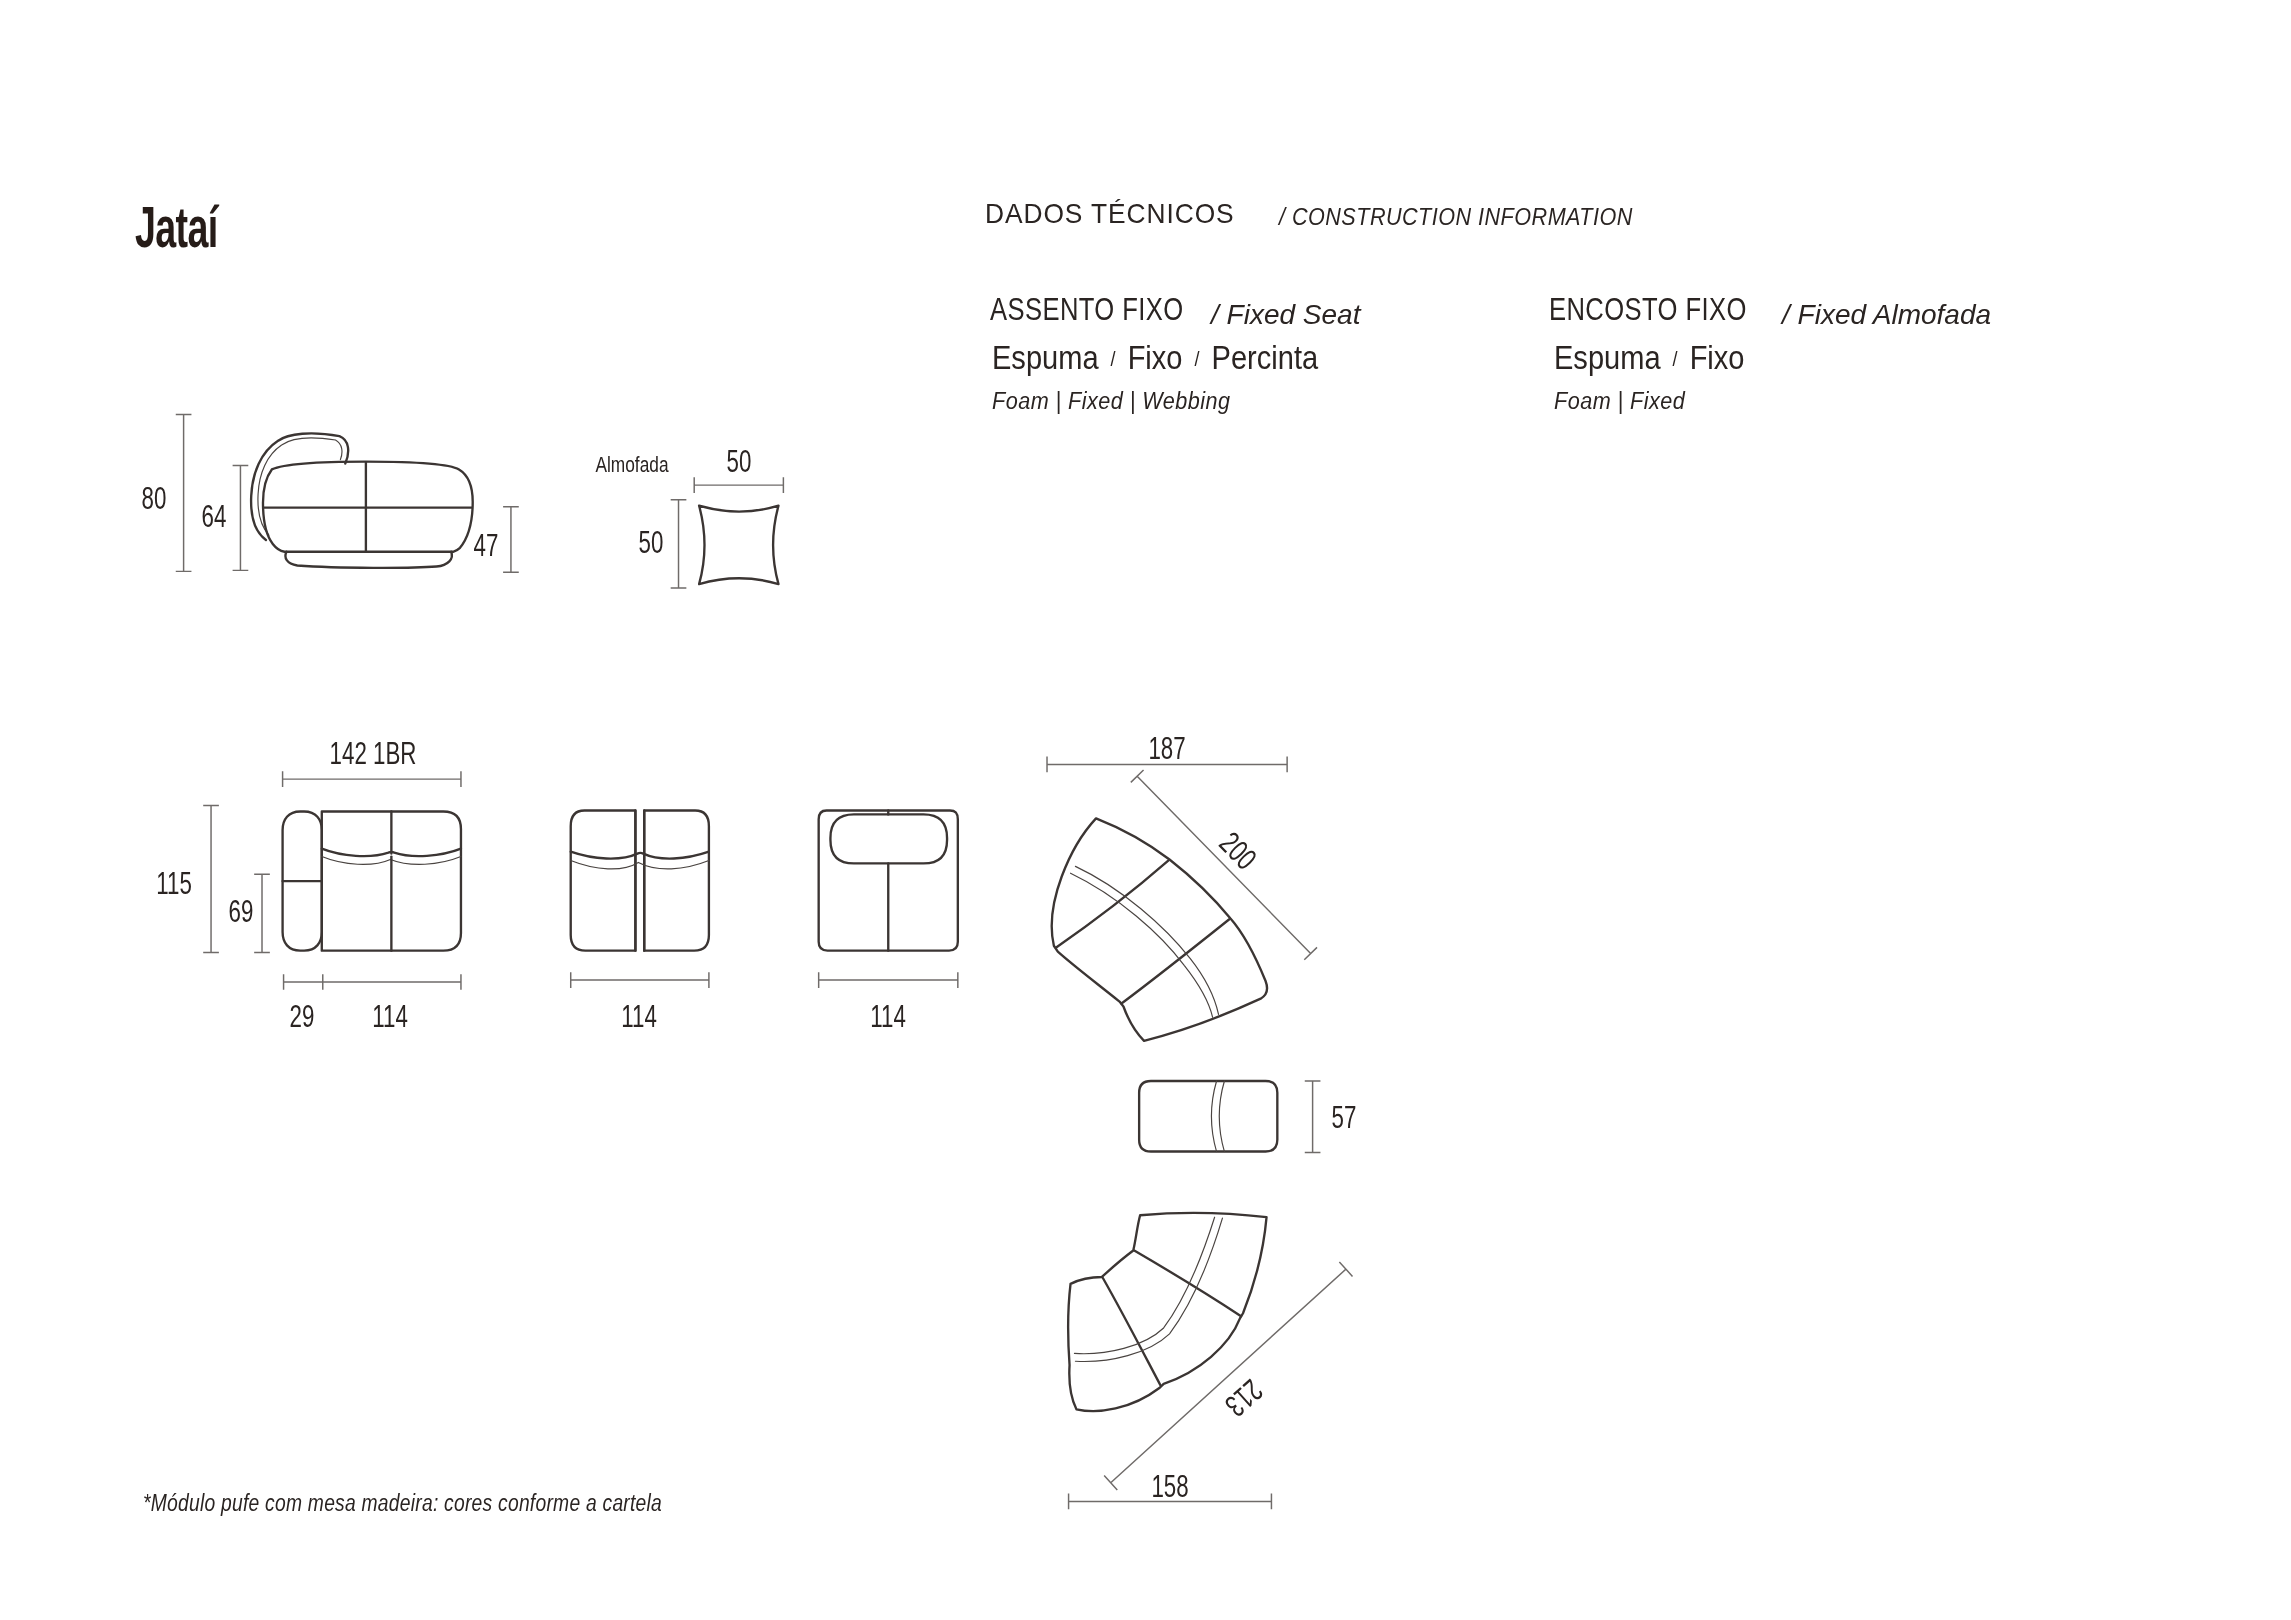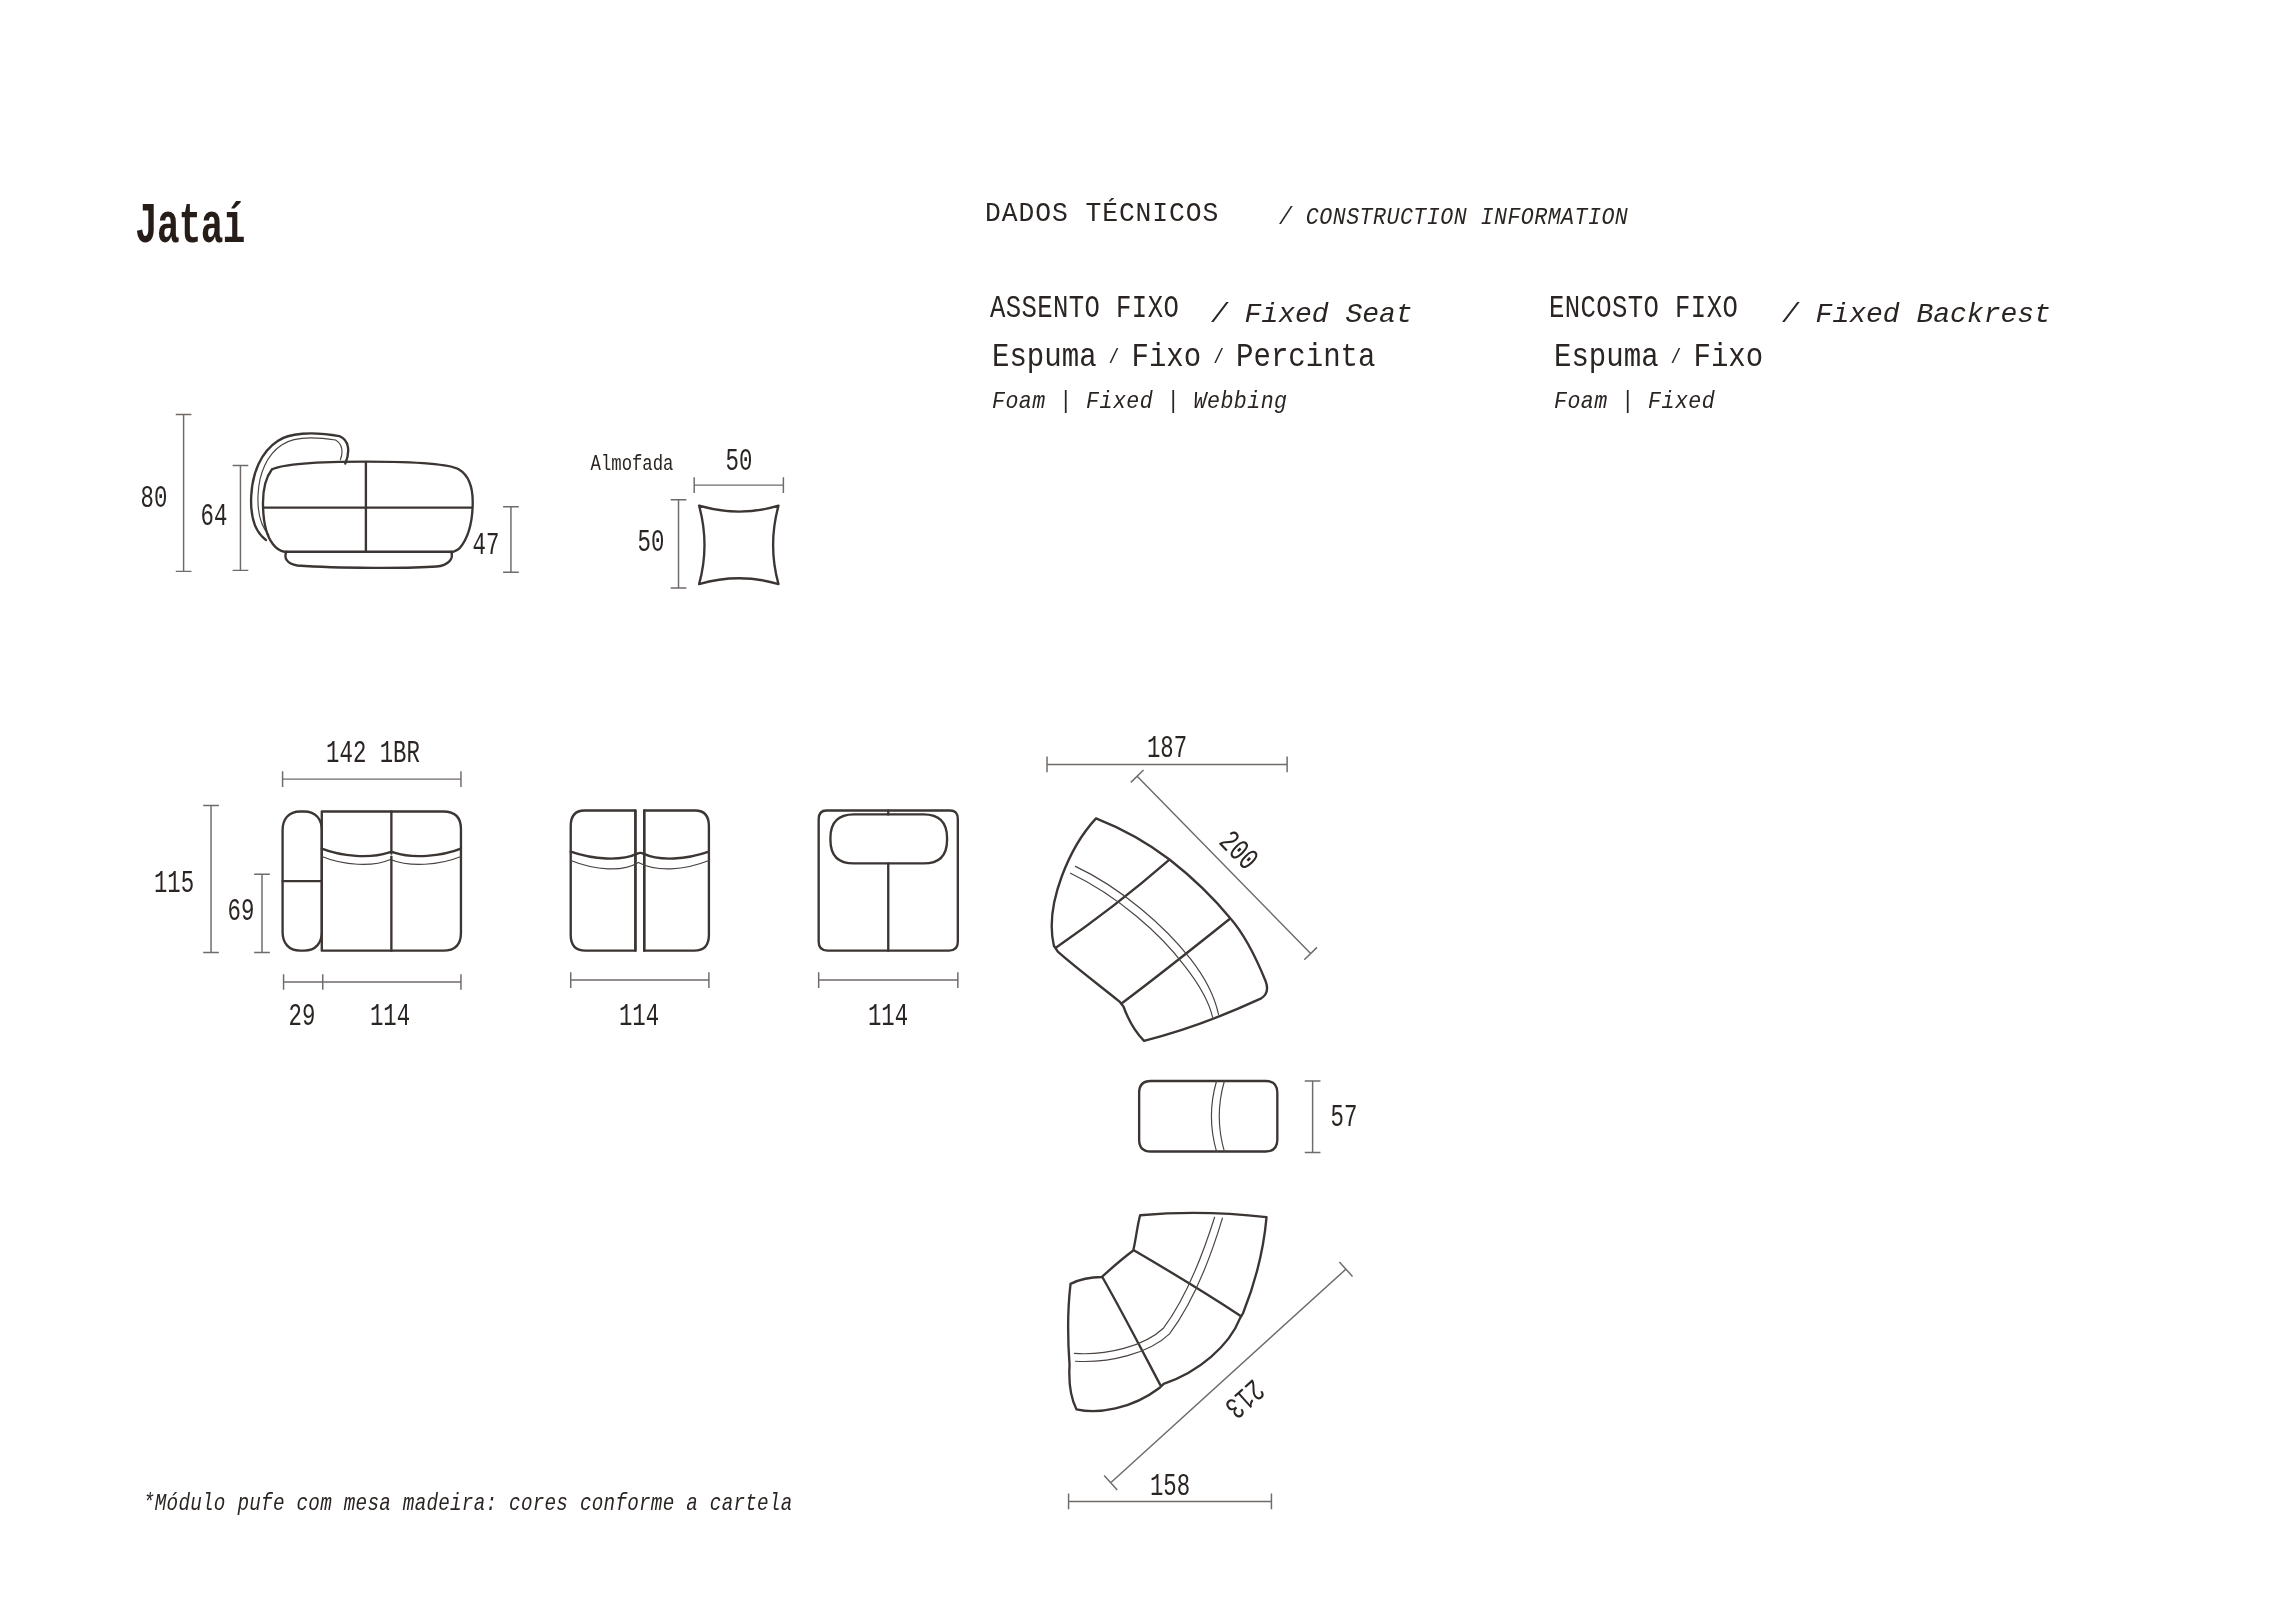--- a/index.html
+++ b/index.html
@@ -1,17 +1,17 @@
 <!DOCTYPE html>
 <html><head>
 <meta charset="utf-8">
 <style>
   html,body{margin:0;padding:0;background:#ffffff;}
   #page{position:relative;width:2292px;height:1620px;background:#ffffff;overflow:hidden;
-        font-family:Liberation Mono, monospace;color:#2a2422;}
+        font-family:Liberation Sans, sans-serif;color:#2a2422;}
   .lbl{position:absolute;white-space:nowrap;line-height:1;color:#2a2422;}
   .title{font-size:57px;font-weight:bold;letter-spacing:-1px;transform:scaleX(0.66);transform-origin:left top;color:#261c18;}
   .h1pt{font-size:28px;letter-spacing:1px;transform:scaleX(0.94);transform-origin:left top;}
   .h1en{font-size:23.5px;font-style:italic;letter-spacing:0.5px;transform:scaleX(0.92);transform-origin:left top;}
   .h2pt{font-size:32px;transform:scaleX(0.80);transform-origin:left top;letter-spacing:0.5px;}
   .h2en{font-size:28px;font-style:italic;transform-origin:left top;}
   .mat{font-size:33px;transform:scaleX(0.88);transform-origin:left top;}
   .mat .sep{font-size:0.62em;padding:0 13.7px;position:relative;top:-2.9px;}
   .maten{font-size:23.5px;font-style:italic;transform:scaleX(0.92);transform-origin:left top;letter-spacing:0.5px;}
   .num{font-size:31px;transform:translate(-50%,-50%) scaleX(0.72);transform-origin:center;}
@@ -114,21 +114,21 @@
 
   <div class="lbl h1pt" style="left:985px;top:200px">DADOS TÉCNICOS</div>
   <div class="lbl h1en" style="left:1279px;top:206px">/ CONSTRUCTION INFORMATION</div>
 
   <div class="lbl h2pt" style="left:990px;top:293px">ASSENTO FIXO</div>
   <div class="lbl h2en" style="left:1211px;top:301px">/ Fixed Seat</div>
   <div class="lbl mat" style="left:992px;top:341px"><span>Espuma</span><span class="sep">/</span><span>Fixo</span><span class="sep">/</span><span>Percinta</span></div>
   <div class="lbl maten" style="left:992px;top:390px">Foam | Fixed  | Webbing</div>
 
   <div class="lbl h2pt" style="left:1549px;top:293px">ENCOSTO FIXO</div>
-  <div class="lbl h2en" style="left:1782px;top:301px">/ Fixed Backrest</div>
+  <div class="lbl h2en" style="left:1782px;top:301px">/ Fixed Almofada</div>
   <div class="lbl mat" style="left:1554px;top:341px"><span>Espuma</span><span class="sep">/</span><span>Fixo</span></div>
   <div class="lbl maten" style="left:1554px;top:390px">Foam | Fixed</div>
 
   <div class="lbl num" style="left:154px;top:498px">80</div>
   <div class="lbl num" style="left:214px;top:516px">64</div>
   <div class="lbl num" style="left:486px;top:545px">47</div>
 
   <div class="lbl small" style="left:632px;top:465px">Almofada</div>
   <div class="lbl num" style="left:739px;top:461px">50</div>
   <div class="lbl num" style="left:651px;top:542px">50</div>

